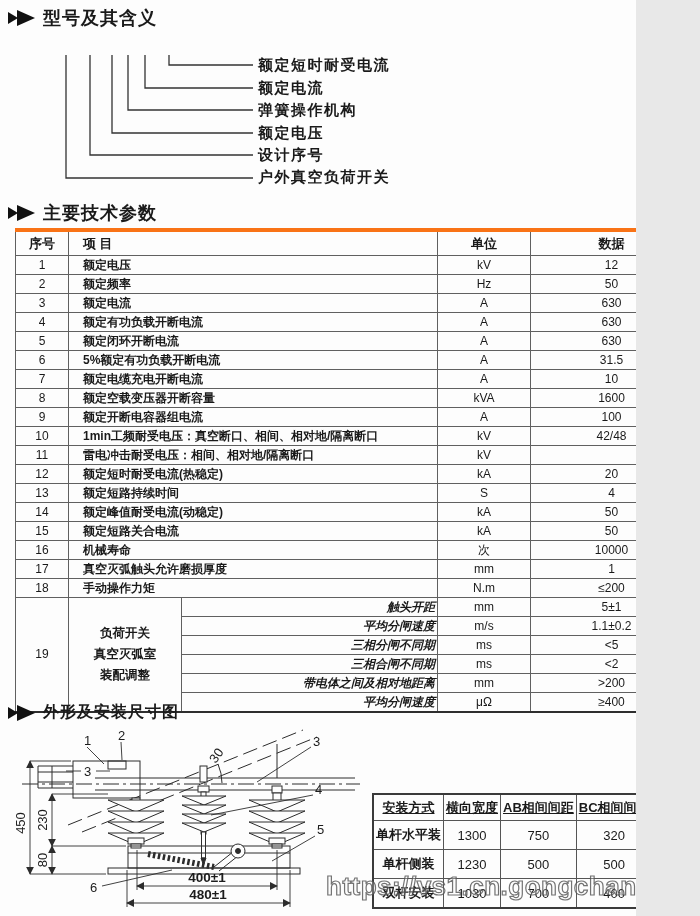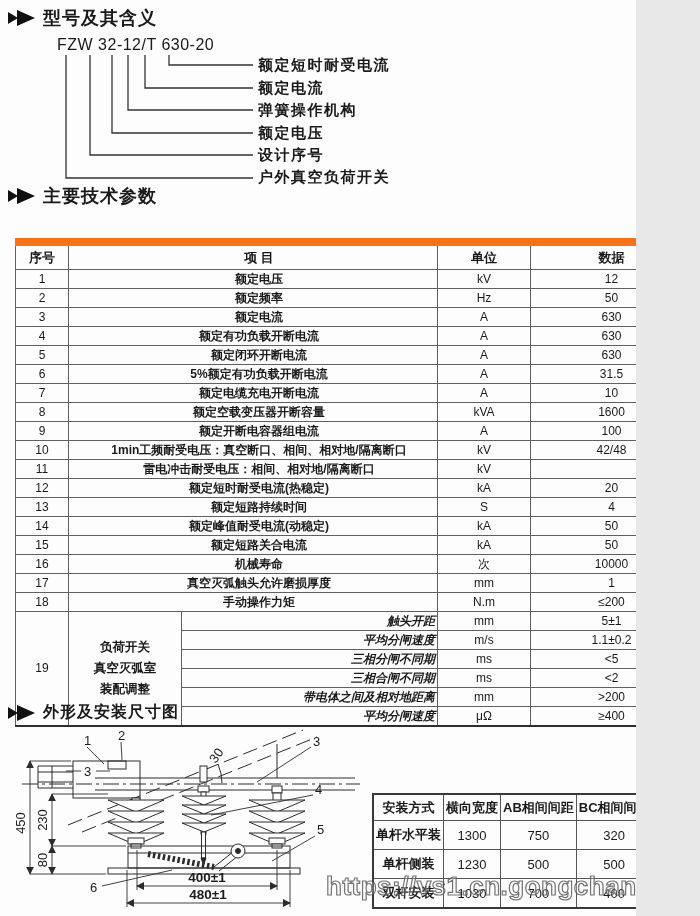--- a/index.html
+++ b/index.html
@@ -9,38 +9,38 @@
   .sec-head{position:absolute;left:8px;display:flex;align-items:center;gap:7px;
             font-weight:bold;font-size:18px;letter-spacing:1px;}
   .sec-head svg{display:block;}
   
   .model-wrap{position:absolute;left:0;top:28px;width:700px;height:172px;}
   .model-code{position:absolute;left:57px;top:8px;font-size:16px;letter-spacing:.5px;}
   .model-lines{position:absolute;left:0;top:0;}
   .mlabel{position:absolute;left:258px;font-size:15px;font-weight:bold;
           letter-spacing:1.5px;line-height:18px;}
   
-  .t1{position:absolute;left:15px;top:238px;width:677px;border-collapse:collapse;
-      table-layout:fixed;font-size:12px;border-top:8px solid #f97316;border-bottom:2px solid #2e2e2e;padding-left:16px;}
+  .t1{position:absolute;left:15px;top:228px;width:677px;border-collapse:collapse;
+      table-layout:fixed;font-size:12px;border-top:4px solid #f97316;border-bottom:2px solid #2e2e2e;padding-left:16px;}
   .t1 th,.t1 td{border:1px solid #606060;padding:0 2px;height:18px;text-align:center;
       font-weight:normal;line-height:1.05;overflow:hidden;white-space:nowrap;}
   .t1 thead th{height:23px;font-size:13px;font-weight:bold;}
-  .t1 th.item,.t1 td.item{text-align:center;padding-left:14px;font-weight:bold;}
+  .t1 th.item,.t1 td.item{text-align:left;padding-left:14px;font-weight:bold;}
   .t1 td.item2{text-align:right;padding-left:12px;font-weight:bold;font-style:italic;}
   .t1 td.glabel{font-weight:bold;font-size:12.5px;line-height:1.7;}
   .t1 td.c{text-align:center;}
   
   .drawing{position:absolute;left:8px;top:720px;}
   .drawing text{fill:#1c1c1c;font-family:"Liberation Sans","DejaVu Sans",sans-serif;}
   
   .t2{position:absolute;left:372px;top:793px;border-collapse:collapse;table-layout:fixed;
       font-size:13px;border:2px solid #3a3a3a;}
   .t2 th,.t2 td{border:1px solid #555;text-align:center;height:28px;padding:0 2px;
       font-weight:normal;white-space:nowrap;overflow:hidden;}
-  .t2 th{height:25px;font-weight:bold;}
+  .t2 th{height:25px;font-weight:bold;text-decoration:underline;}
   .t2 td.m{font-weight:bold;}
   
   .watermark{position:absolute;left:326px;top:871px;z-index:20;white-space:nowrap;
       font-size:26px;font-weight:bold;letter-spacing:.5px;
       color:rgba(255,255,255,.25);-webkit-text-stroke:1.2px rgba(80,80,80,.8);}
 </style>
 </head>
 <body>
 
 <div class="page">
@@ -57,30 +57,29 @@
     <svg class="model-lines" width="700" height="172" viewBox="0 0 700 172">
       <g fill="none" stroke="#333" stroke-width="1.3">
         <polyline points="66,27 66,150 253,150"></polyline>
         <polyline points="90,27 90,127 253,127"></polyline>
         <polyline points="112,27 112,105 253,105"></polyline>
         <polyline points="128,27 128,82 253,82"></polyline>
         <polyline points="145,27 145,60 253,60"></polyline>
         <polyline points="169,27 169,37 253,37"></polyline>
       </g>
     </svg>
-    <div class="model-code">FZW 32-12/T 630-20</div>
     <div class="mlabel" style="top:28px;">额定短时耐受电流</div>
     <div class="mlabel" style="top:51px;">额定电流</div>
     <div class="mlabel" style="top:73px;text-align:right;">弹簧操作机构</div>
     <div class="mlabel" style="top:96px;">额定电压</div>
     <div class="mlabel" style="top:118px;">设计序号</div>
     <div class="mlabel" style="top:140px;">户外真空负荷开关</div>
   </div>
 
-  <div class="sec-head" style="top:184px;">
+  <div class="sec-head" style="top:201px;">
     <svg width="28" height="16" viewBox="0 0 28 16">
       <polygon points="0,2 10,8 0,14" fill="#111"></polygon>
       <polygon points="9,0 27,8 9,16" fill="#111"></polygon>
     </svg>
     <span>主要技术参数</span>
   </div>
 
   <table class="t1">
     <colgroup>
         <col style="width:53px">

